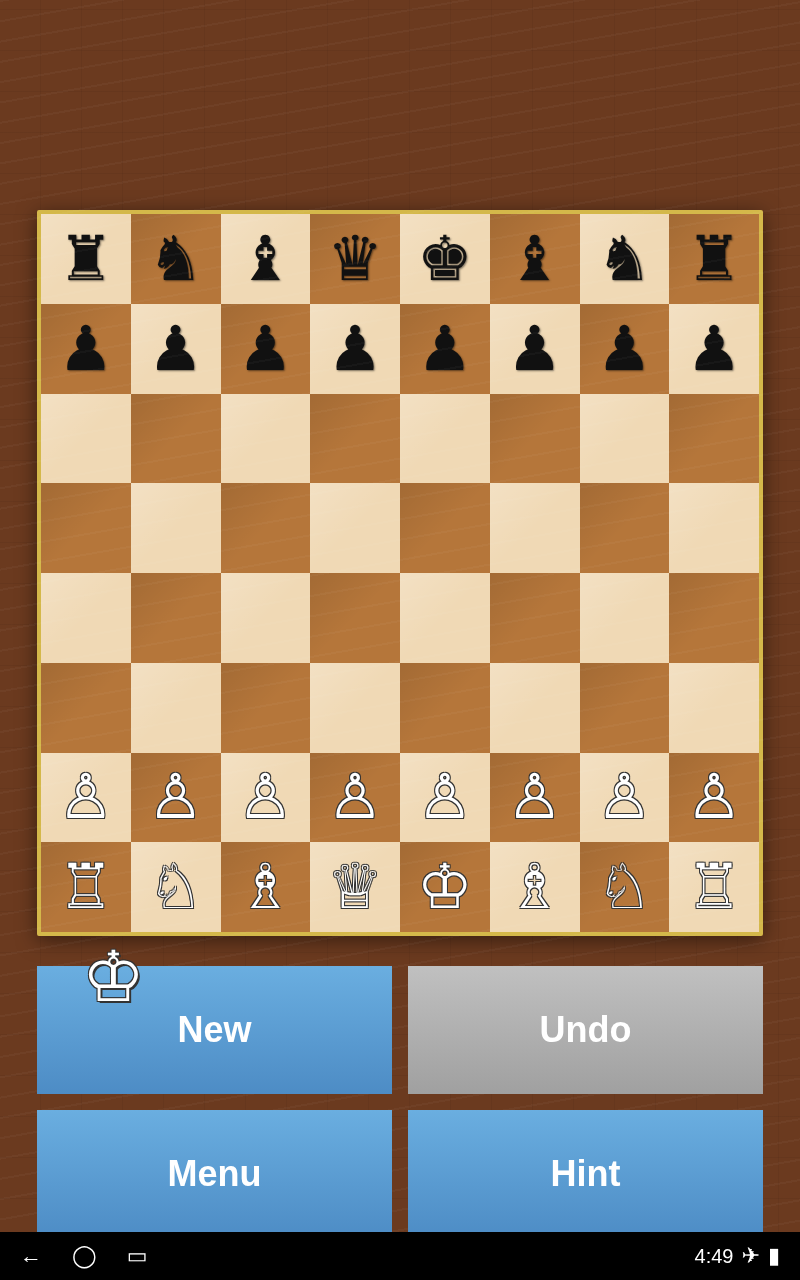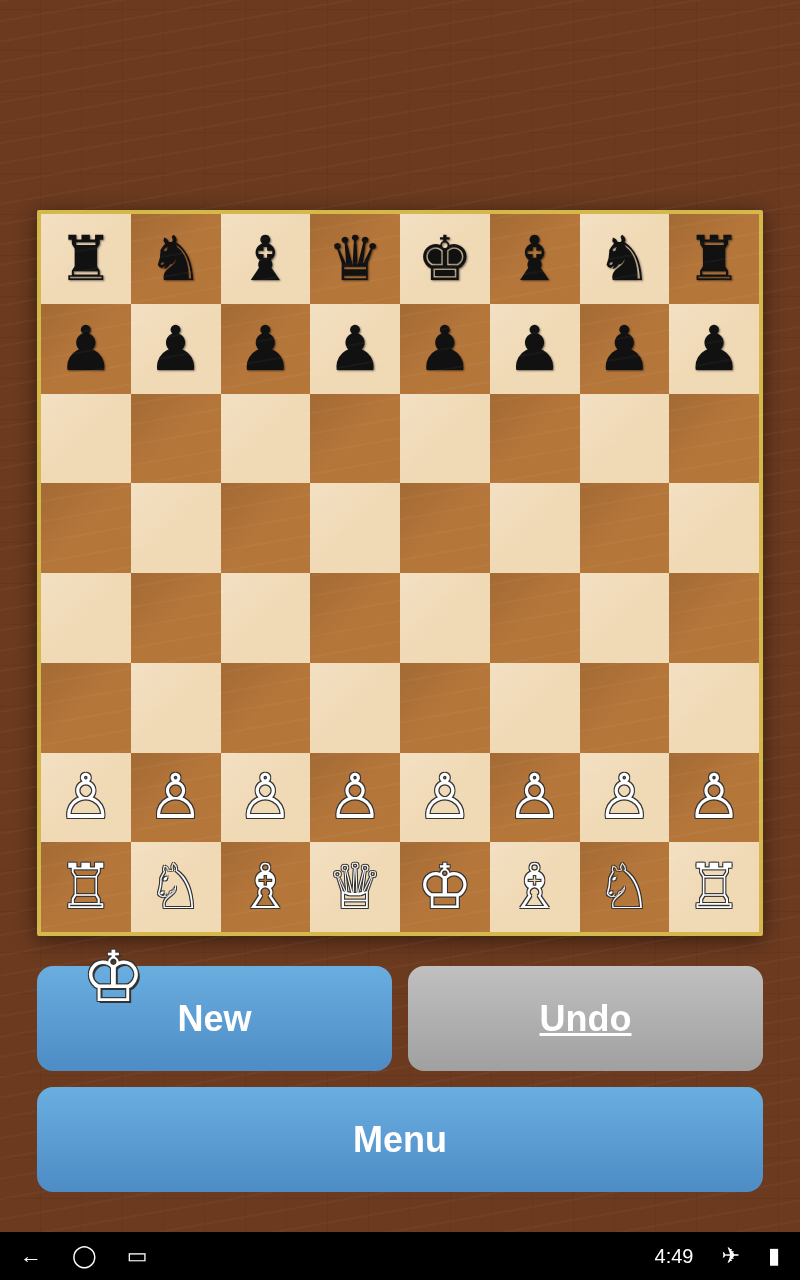--- a/index.html
+++ b/index.html
@@ -87,39 +87,38 @@
       gap: 16px;
     }
 
     .button-row {
       display: flex;
       gap: 16px;
       align-items: center;
     }
 
     .btn {
-      height: 105px;
+      height: 128px;
       border: none;
-      border-radius: 16px;
+      border-radius: 0;
       font-size: 36px;
       font-weight: bold;
       color: white;
       cursor: pointer;
       flex: 1;
     }
 
     .btn-blue {
       background: #5b9bd5;
       background-image: linear-gradient(180deg, #6aaee0 0%, #4d8cc5 100%);
     }
 
     .btn-gray {
       background: #b0b0b0;
       background-image: linear-gradient(180deg, #c0c0c0 0%, #a0a0a0 100%);
-      text-decoration: underline;
     }
 
     .white-king-icon {
       position: absolute;
       left: 45px;
       font-size: 70px;
       color: #fff;
       text-shadow: 2px 2px 0 #333, -1px -1px 0 #333, 1px -1px 0 #333, -1px 1px 0 #333;
     }
 
@@ -144,21 +143,21 @@
     .status-icon {
       font-size: 22px;
       color: #fff;
     }
 
     .status-bar-right {
       color: #fff;
       font-size: 20px;
       display: flex;
       align-items: center;
-      gap: 28px;
+      gap: 8px;
       text-align: right;
     }
 
     .buttons-wrapper {
       position: relative;
       width: 726px;
     }
   </style>
 </head>
 <body>
@@ -296,20 +295,21 @@
 
 <div class="buttons-wrapper">
   <div class="white-king-icon">♔</div>
   <div class="buttons-area">
     <div class="button-row">
       <button class="btn btn-blue">New</button>
       <button class="btn btn-gray">Undo</button>
     </div>
     <div class="button-row">
       <button class="btn btn-blue">Menu</button>
+      <button class="btn btn-blue">Hint</button>
     </div>
   </div>
 </div>
 
 <div class="status-bar">
   <div class="status-bar-left">
     <span class="status-icon">←</span>
     <span class="status-icon">◯</span>
     <span class="status-icon">▭</span>
   </div>

